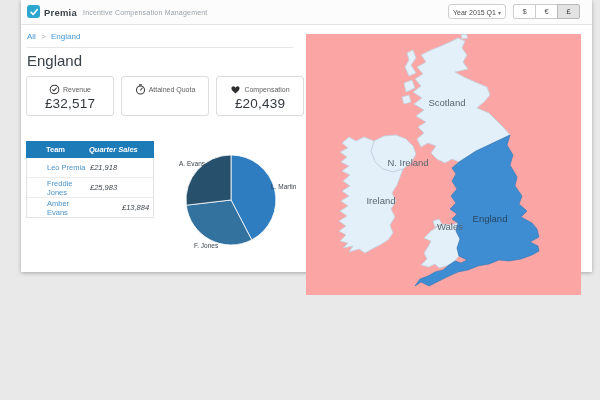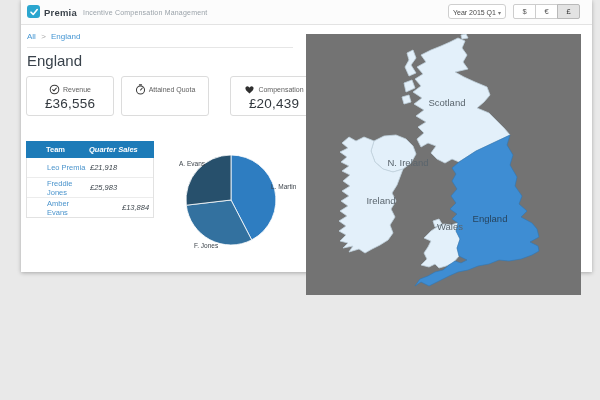--- a/index.html
+++ b/index.html
@@ -62,21 +62,21 @@
   }
   .card .head{
     position:absolute;left:0;right:0;top:6px;height:12px;
     display:flex;align-items:center;justify-content:center;gap:3px;
   }
   .card .head .lbl{font-size:7px;color:#5f5f5f;}
   .card .val{
     position:absolute;left:0;right:0;top:19px;text-align:center;
     font-size:13.5px;color:#33393f;letter-spacing:.2px;
   }
-  #card-revenue{left:5px;} #card-quota{left:100px;} #card-comp{left:209px;}
+  #card-revenue{left:5px;} #card-quota{left:100px;} #card-comp{left:195px;}
   
   .team-table{
     position:absolute;left:5px;top:141px;width:128px;
     border:1px solid #e2e2e2;border-top:none;box-sizing:border-box;
     font-size:7.5px;
   }
   .tt-header{
     display:flex;height:17px;background:#1d7bb8;color:#fff;font-weight:bold;
     align-items:center;margin:0 -1px;
   }
@@ -91,21 +91,21 @@
   .tt-row .c2{color:#3d454c;}
   
   .pie-wrap{position:absolute;left:144px;top:142px;width:135px;height:112px;}
   .pie-label{position:absolute;font-size:6.5px;color:#3c434a;white-space:nowrap;}
   #lbl-evans{left:14px;top:18px;}
   #lbl-martin{left:106px;top:41px;}
   #lbl-jones{left:29px;top:100px;}
   
   .map-panel{
     position:absolute;left:285px;top:34px;width:275px;height:261px;
-    background:#737373;
+    background:#fca5a5;
   }
   .map-panel svg{display:block;}
   .region{stroke:#c2d3de;stroke-width:0.8;cursor:pointer;}
   .region.hl{stroke:#2f77b5;stroke-width:0.6;}
   .map-label{font-size:9.5px;fill:#5a656d;}
   .map-label.hl{fill:#27455f;}
 </style>
 </head>
 <body>
 
@@ -138,21 +138,21 @@
   <div class="page-title">England</div>
 
   <div class="card" id="card-revenue">
     <div class="head">
       <svg width="11" height="11" viewBox="0 0 12 12">
         <circle cx="6" cy="6" r="4.7" fill="none" stroke="#3a3a3a" stroke-width="1.1"></circle>
         <path d="M4 6.1 L5.4 7.5 L8 4.5" fill="none" stroke="#3a3a3a" stroke-width="1.1" stroke-linecap="round" stroke-linejoin="round"></path>
       </svg>
       <span class="lbl">Revenue</span>
     </div>
-    <div class="val">£36,556</div>
+    <div class="val">£32,517</div>
   </div>
 
   <div class="card" id="card-quota">
     <div class="head">
       <svg width="11" height="11" viewBox="0 0 12 12">
         <circle cx="6" cy="6.6" r="4.4" fill="none" stroke="#3a3a3a" stroke-width="1.1"></circle>
         <path d="M6 6.6 L8 4.4" fill="none" stroke="#3a3a3a" stroke-width="1.1" stroke-linecap="round"></path>
         <path d="M4.8 1 L7.2 1" fill="none" stroke="#3a3a3a" stroke-width="1.2" stroke-linecap="round"></path>
       </svg>
       <span class="lbl">Attained Quota</span>

